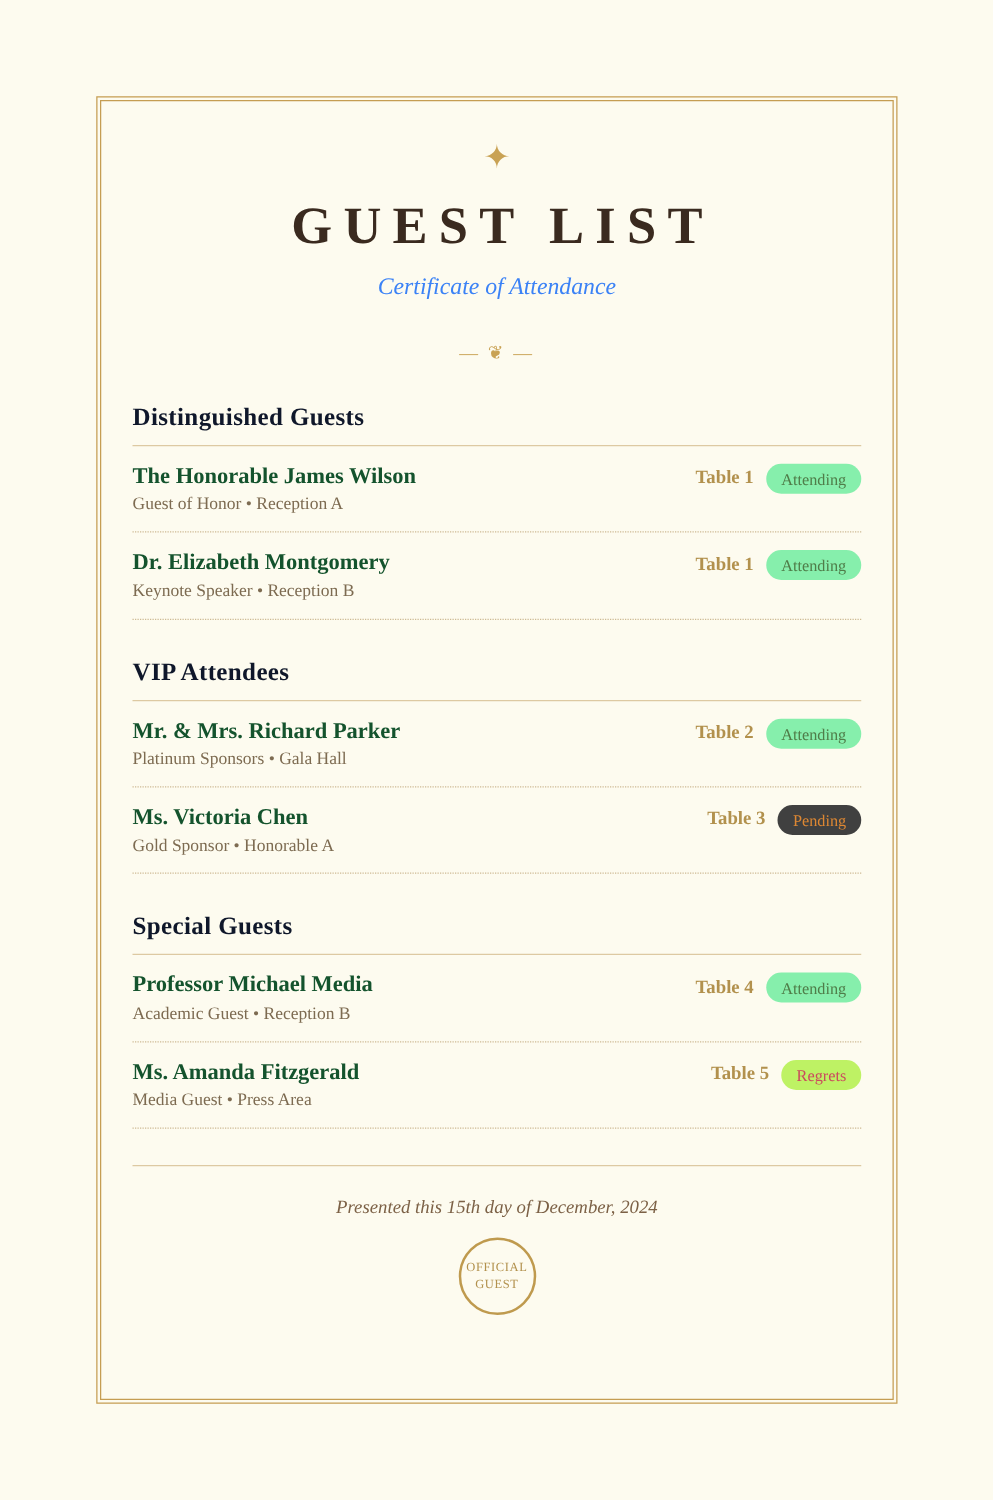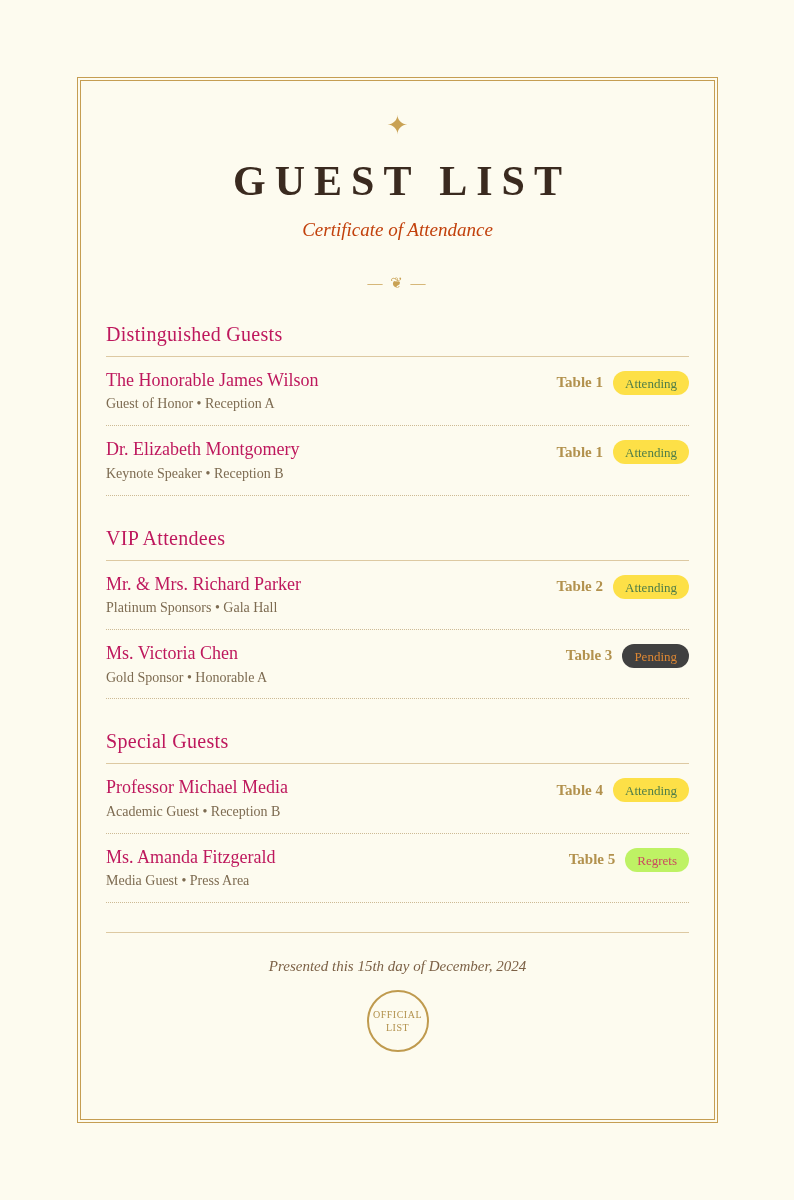--- a/index.html
+++ b/index.html
@@ -42,53 +42,53 @@
     line-height: 1.15;
     font-weight: 700;
     letter-spacing: 9px;
     padding-left: 9px; 
     color: #3a2a1f;
   }
   .cert-subtitle {
     margin-top: 14px;
     font-size: 19px;
     font-style: italic;
-    color: #c2410c;
+    color: #3b82f6;
   }
   .fleuron {
     margin-top: 34px;
     font-size: 15px;
     line-height: 1.1;
     color: #c9a254;
     letter-spacing: 2px;
   }
   
   .guest-section { margin-top: 31px; }
   .section-heading {
     font-size: 20px;
-    font-weight: 400;
-    color: #be185d;
+    font-weight: 700;
+    color: #0f172a;
     padding-bottom: 10px;
     border-bottom: 1px solid #ddc9a2;
     letter-spacing: 0.3px;
     margin-top: 16px;
   }
   .guest-row {
     display: flex;
     justify-content: space-between;
     align-items: flex-start;
     padding: 13px 0 12px 0;
     border-bottom: 1px dotted #cdb econ;
   }
   .guest-row { border-bottom: 1px dotted #cdba94; }
   .guest-name {
     font-size: 18px;
-    font-weight: 400;
+    font-weight: 700;
     line-height: 1.2;
-    color: #be185d;
+    color: #14532d;
   }
   .guest-detail {
     margin-top: 5px;
     font-size: 14px;
     line-height: 1.2;
     color: #7d6b51;
   }
   .guest-meta {
     display: flex;
     align-items: center;
@@ -101,21 +101,21 @@
     font-weight: 700;
     color: #b2914d;
   }
   .badge {
     display: inline-block;
     font-size: 13px;
     line-height: 1;
     padding: 6px 12px 5px 12px;
     border-radius: 999px;
   }
-  .badge[data-variant="attending"] { background: #fde047; color: #4f7d49; }
+  .badge[data-variant="attending"] { background: #86efac; color: #4f7d49; }
   .badge[data-variant="pending"]   { background: #404040; color: #dd8733; }
   .badge[data-variant="regrets"]   { background: #bef264; color: #cb4a5e; }
   
   .cert-footer {
     margin-top: 29px;
     border-top: 1px solid #ddc9a2;
     text-align: center;
   }
   .presented {
     padding-top: 25px;
@@ -237,19 +237,19 @@
     </div>
   </div>
 </div>
   </section>
 </main>
 
       <footer class="cert-footer">
         <div class="presented">Presented this 15th day of December, 2024</div>
         <div class="seal">
           <span>OFFICIAL</span>
-          <span>LIST</span>
+          <span>GUEST</span>
         </div>
       </footer>
 
     </div>
   </div>
 </div>
 
 </body></html>

